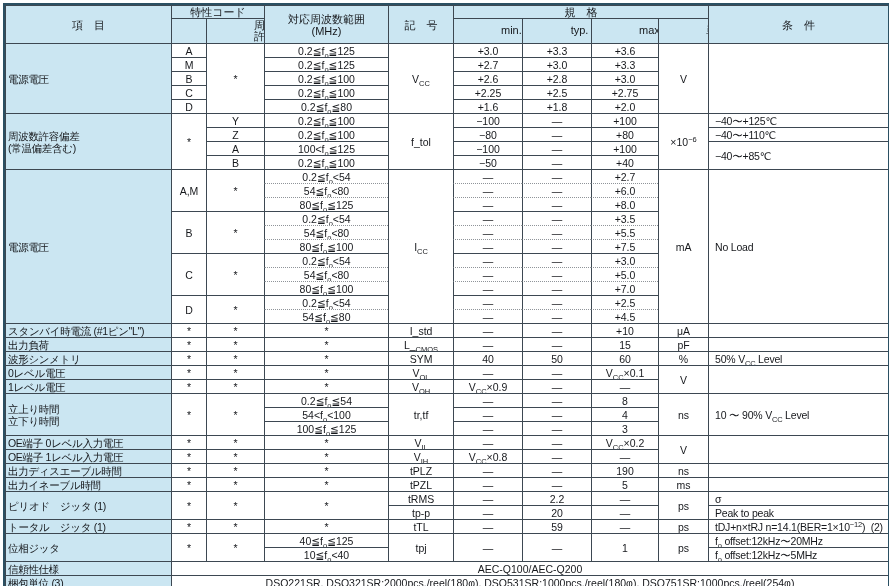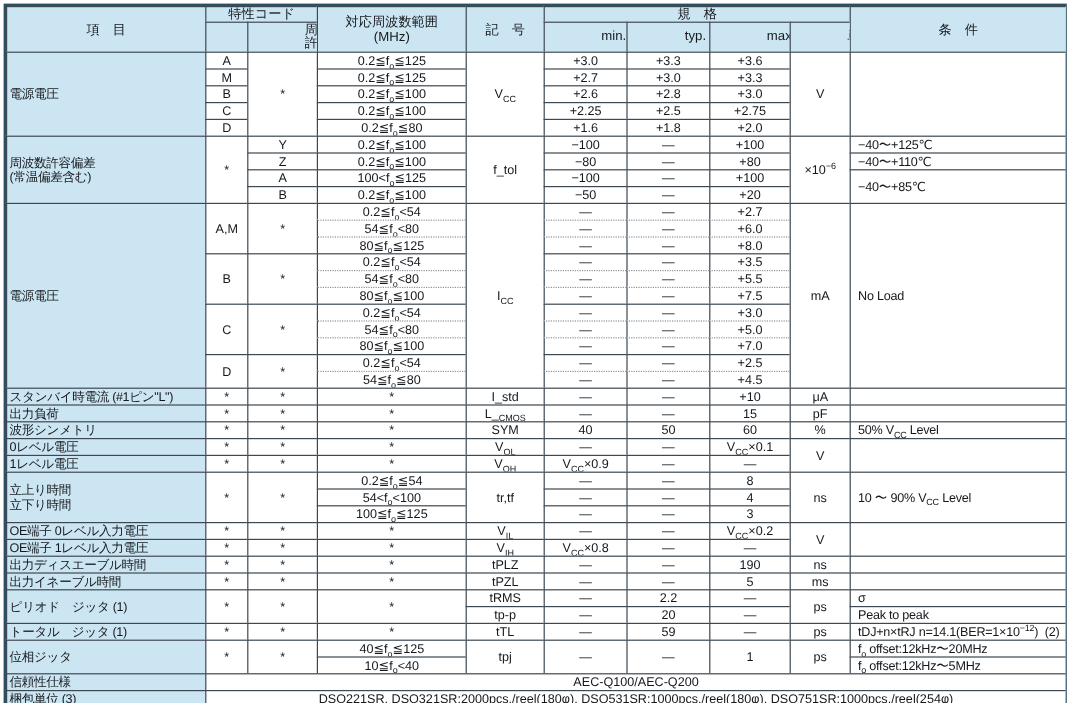--- a/index.html
+++ b/index.html
@@ -121,21 +121,21 @@
           <td>−100</td>
           <td>—</td>
           <td>+100</td>
           <td rowspan="2" class="left">−40〜+85℃</td>
         </tr>
         <tr>
           <td>B</td>
           <td>0.2≦f<sub>o</sub>≦100</td>
           <td>−50</td>
           <td>—</td>
-          <td>+20</td>
+          <td>+40</td>
         </tr>
         <tr>
           <td rowspan="11" class="item">電源電圧</td>
           <td rowspan="3">A,M</td>
           <td rowspan="3">*</td>
           <td>0.2≦f<sub>o</sub>&lt;54</td>
           <td rowspan="11">I<sub>CC</sub></td>
           <td>—</td>
           <td>—</td>
           <td>+2.7</td>

